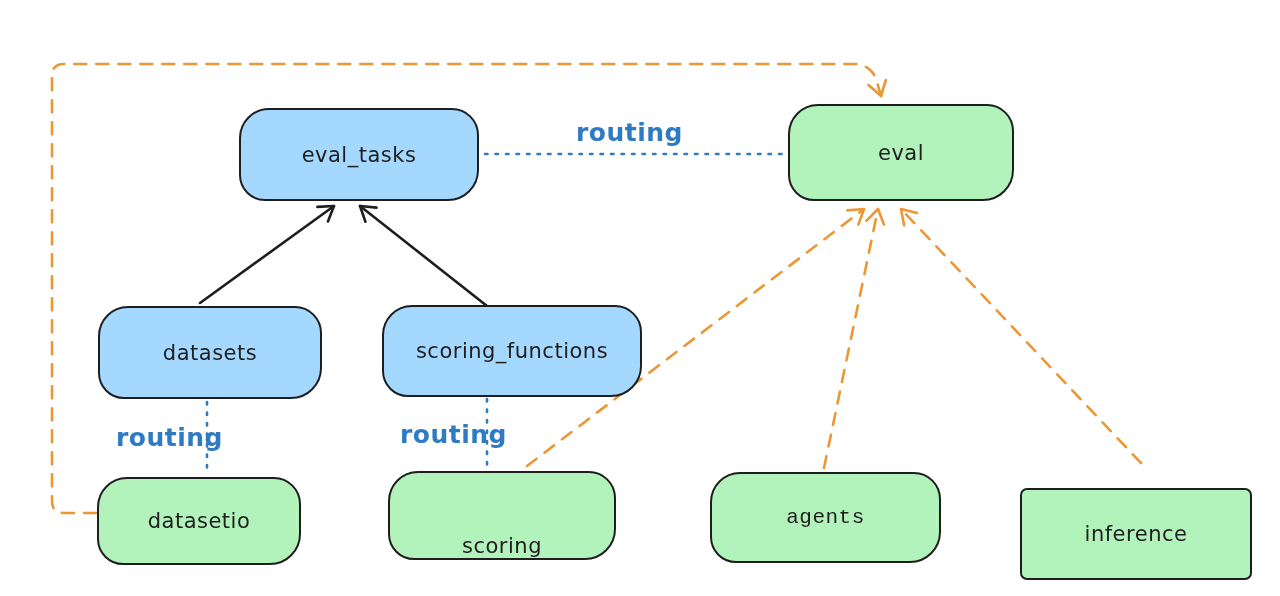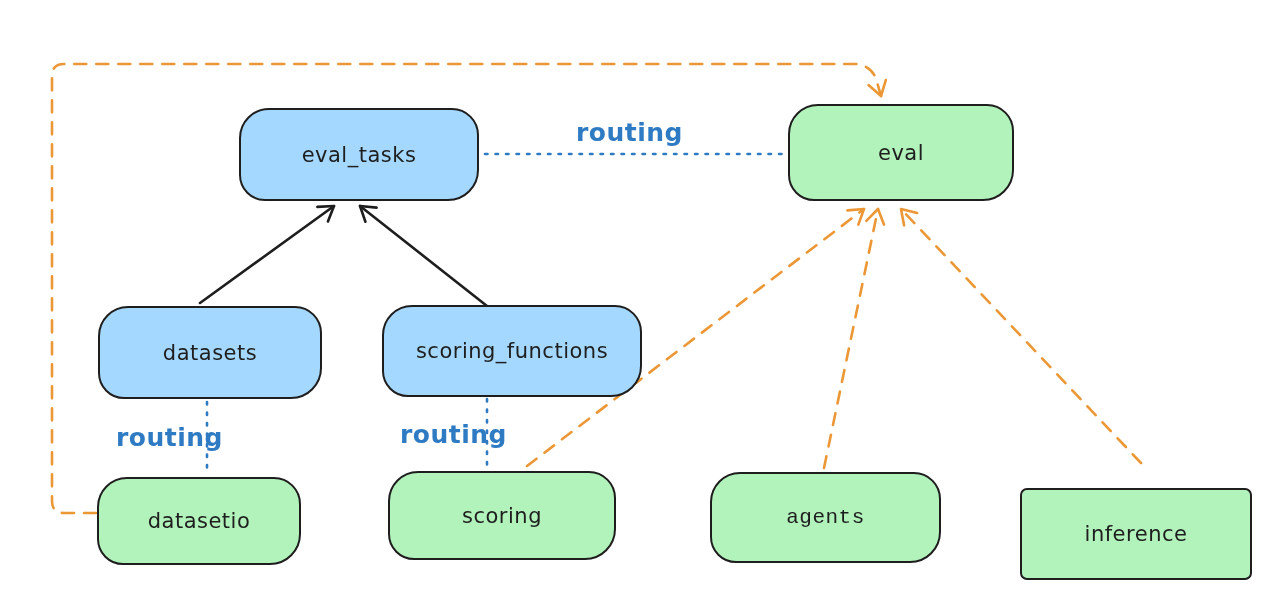--- a/index.html
+++ b/index.html
@@ -86,21 +86,21 @@
   </div>
 
   <div class="node blue" style="left:382px;top:305px;width:260px;height:92px;">
     <span>scoring_functions</span>
   </div>
 
   <div class="node green" style="left:97px;top:477px;width:204px;height:88px;">
     <span>datasetio</span>
   </div>
 
-  <div class="node green" style="left:388px;top:471px;width:228px;height:89px;">
+  <div class="node green" style="left:388px;top:471px;width:228px;height:89px;align-items:flex-end;">
     <span>scoring</span>
   </div>
 
   <div class="node green" style="left:710px;top:472px;width:231px;height:91px;font-family:Liberation Mono, monospace;">
     <span>agents</span>
   </div>
 
   <div class="node green" style="left:1020px;top:488px;width:232px;height:92px;border-radius:7px;">
     <span>inference</span>
   </div>

